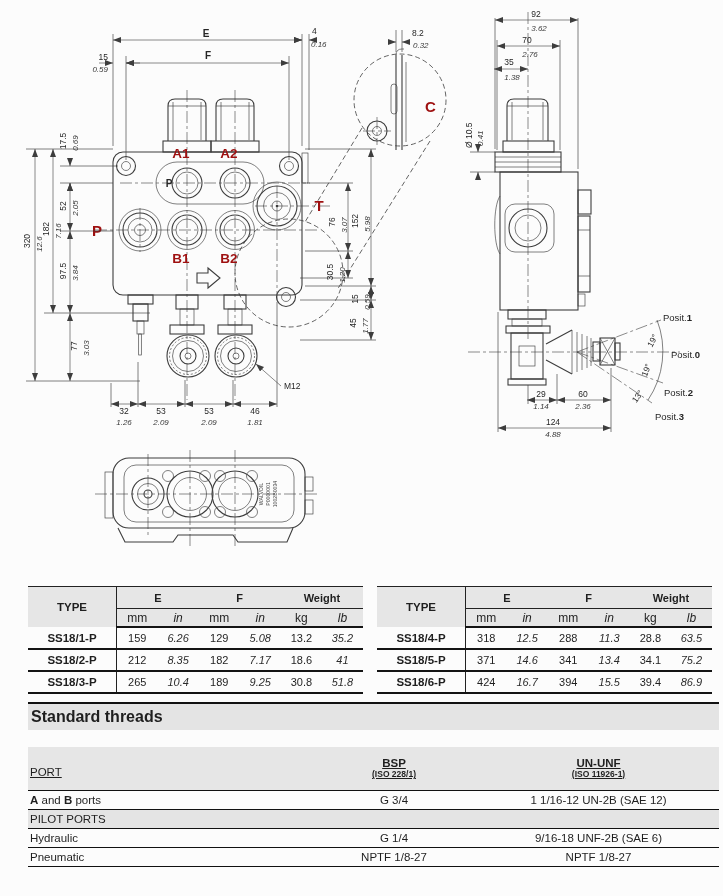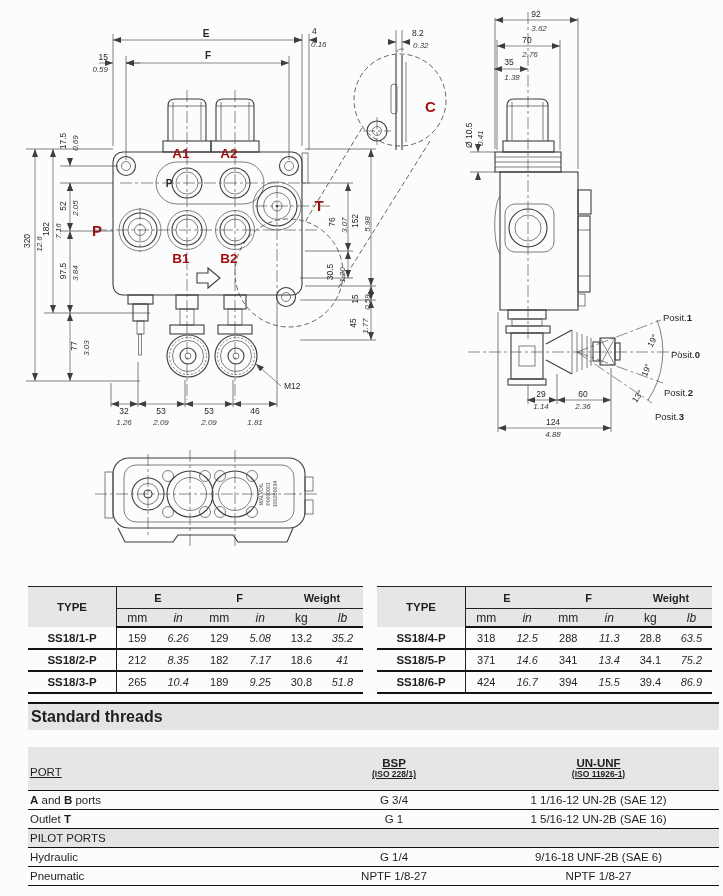--- a/index.html
+++ b/index.html
@@ -464,25 +464,20 @@
         </th>
       </tr>
     </thead>
     <tbody>
           <tr>
             <td class="pcol"><b>A</b> and <b>B</b> ports</td>
             <td class="ccol">G 3/4</td>
             <td class="ccol">1 1/16-12 UN-2B (SAE 12)</td>
           </tr>
           <tr>
-            <td class="pcol">Outlet <b>T</b></td>
-            <td class="ccol">G 1</td>
-            <td class="ccol">1 5/16-12 UN-2B (SAE 16)</td>
-          </tr>
-          <tr>
             <td colspan="3" class="sec">PILOT PORTS</td>
           </tr>
           <tr>
             <td class="pcol">Hydraulic</td>
             <td class="ccol">G 1/4</td>
             <td class="ccol">9/16-18 UNF-2B (SAE 6)</td>
           </tr>
           <tr>
             <td class="pcol">Pneumatic</td>
             <td class="ccol">NPTF 1/8-27</td>

